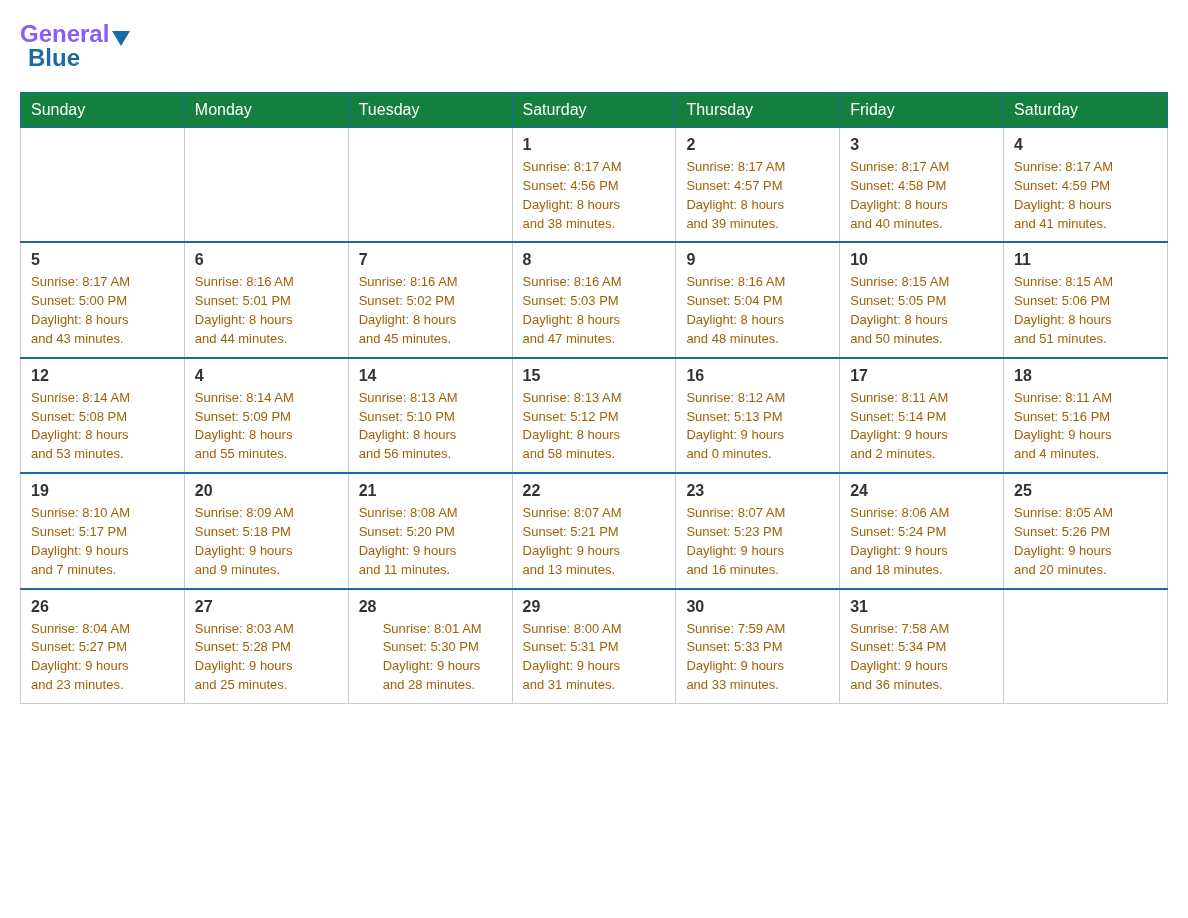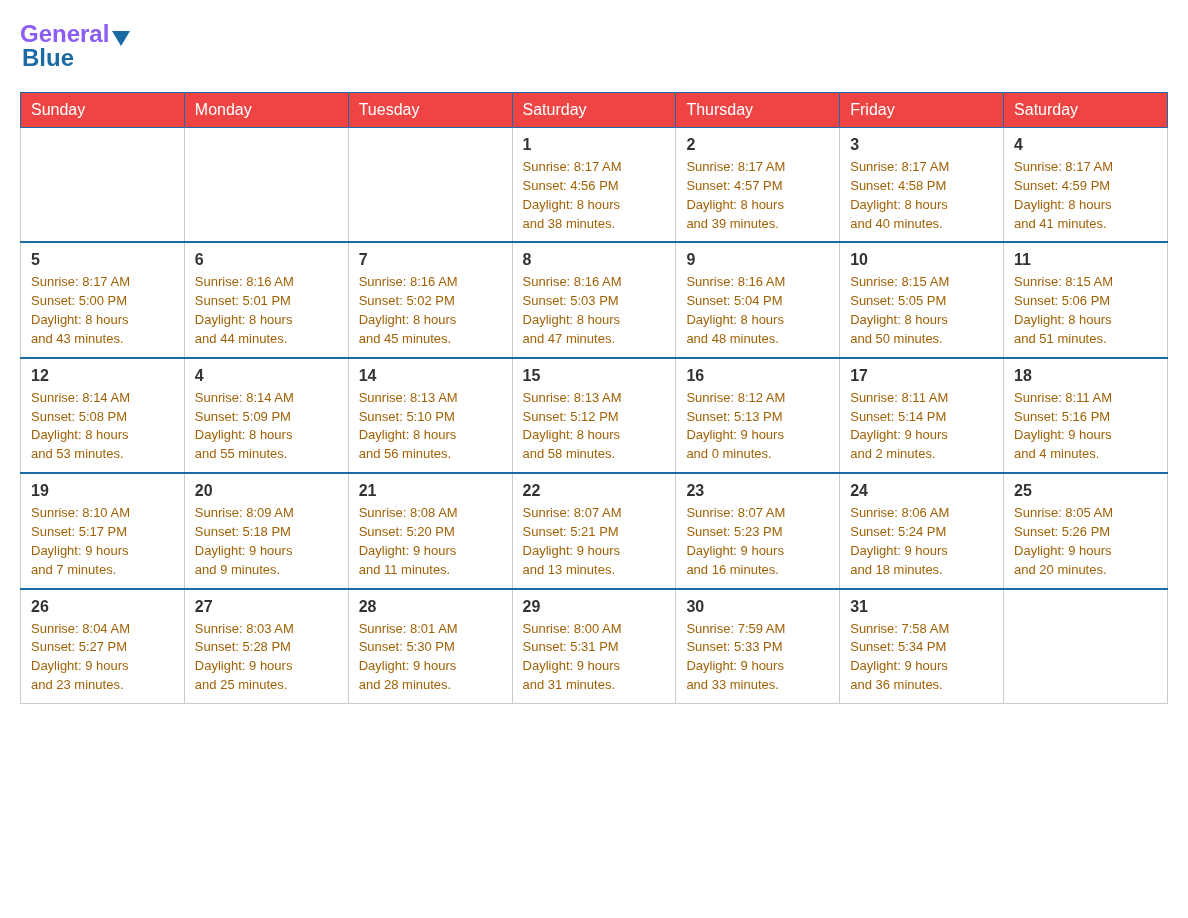--- a/index.html
+++ b/index.html
@@ -42,21 +42,21 @@
     }
     .title-location {
       font-size: 20px;
       color: #555;
     }
     .calendar {
       width: 100%;
       border-collapse: collapse;
     }
     .calendar th {
-      background-color: #ef4444;
+      background-color: #15803d;
       color: #fff;
       padding: 8px 10px;
       text-align: left;
       font-size: 16px;
       font-weight: normal;
       border: 1px solid #1a6aa5;
     }
     .calendar td {
       vertical-align: top;
       padding: 8px 10px;
@@ -89,21 +89,21 @@
 </head>
 <body>
 
 <div class="header">
   <div class="logo">
     <div class="logo-wrapper">
       <div class="logo-general">
         <span style="color:#8b5cf6;font-size:24px;font-weight:bold;">General</span>
         <span style="display:inline-block;width:0;height:0;border-left:9px solid transparent;border-right:9px solid transparent;border-top:15px solid #1a6aa5;margin-left:3px;position:relative;top:4px;"></span>
       </div>
-      <div style="color:#1a6aa5;font-size:24px;font-weight:bold;margin-top:-4px;margin-left:2px;">Blue</div>
+      <div style="color:#1a6aa5;font-size:24px;font-weight:bold;margin-top:-4px;margin-left:8px;">Blue</div>
     </div>
   </div>
 </div>
 
 <table class="calendar">
   <thead>
     <tr>
     <th>Sunday</th>
         <th>Monday</th>
         <th>Tuesday</th>
@@ -310,21 +310,21 @@
         </td>
         <td>
           <span class="day-number">27</span>
           <div class="day-info" style="white-space: pre-line;">Sunrise: 8:03 AM
 Sunset: 5:28 PM
 Daylight: 9 hours
 and 25 minutes.</div>
         </td>
         <td>
           <span class="day-number">28</span>
-          <div class="day-info" style="white-space: pre-line;">Sunrise: 8:01 AM
+          <div class="day-info" style="white-space: pre-line; margin-left: 24px;">Sunrise: 8:01 AM
 Sunset: 5:30 PM
 Daylight: 9 hours
 and 28 minutes.</div>
         </td>
         <td>
           <span class="day-number">29</span>
           <div class="day-info" style="white-space: pre-line;">Sunrise: 8:00 AM
 Sunset: 5:31 PM
 Daylight: 9 hours
 and 31 minutes.</div>

